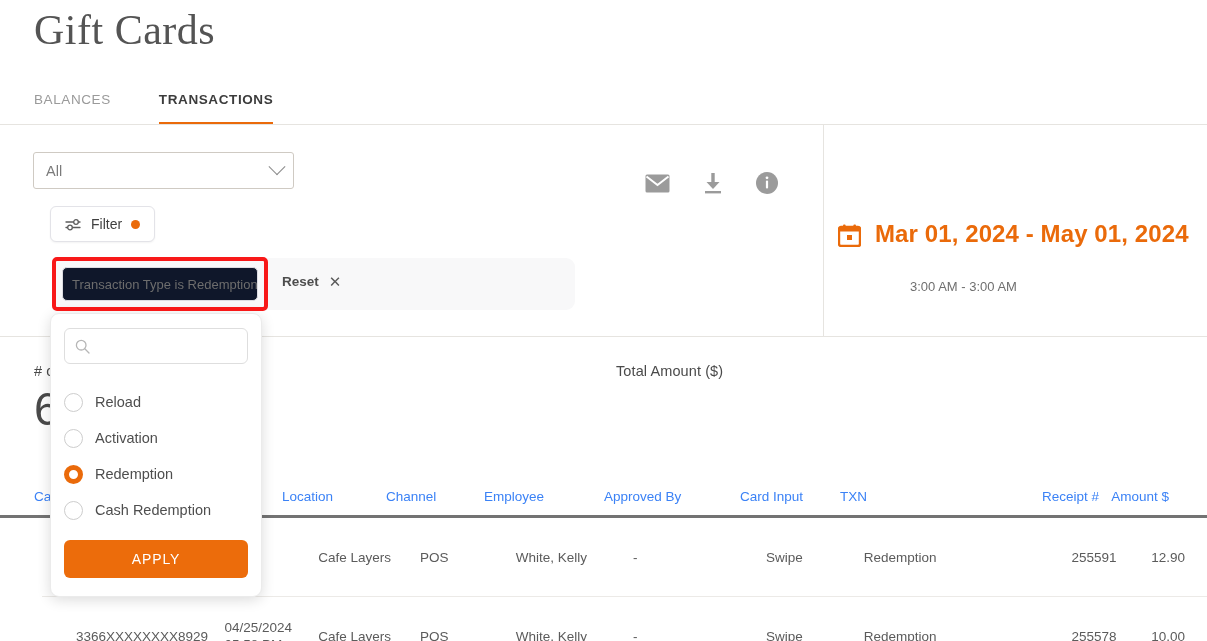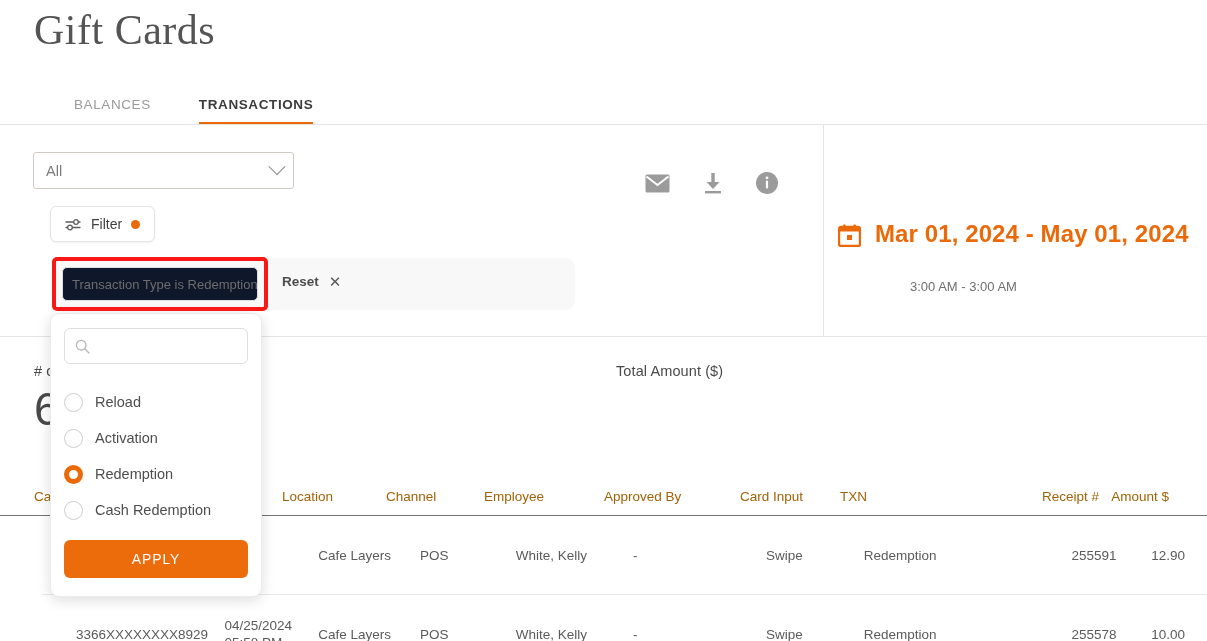--- a/index.html
+++ b/index.html
@@ -28,23 +28,21 @@
     color: #545454;
     letter-spacing: 0.5px;
     line-height: 56px;
   }
 
   #tabs {
     position: absolute;
     left: 34px;
     top: 92px;
     display: flex;
-    align-items: flex-end;
     height: 33px;
-    margin-left: 40px;
   }
   .tab {
     font-size: 13.5px;
     letter-spacing: 0.6px;
     padding: 0 0 10px 0;
     cursor: pointer;
     border-bottom: 3px solid transparent;
   }
   .tab.inactive { color: #9a9a9a; }
   .tab.active {
@@ -262,22 +260,22 @@
   }
   .trow {
     display: flex;
     align-items: center;
     border-bottom: 1px solid #eceae7;
     font-size: 13.5px;
     color: #5b5b5b;
   }
   #table-head {
     height: 37px;
-    color: #a16207;
-    border-bottom: 1px solid #737373;
+    color: #3b82f6;
+    border-bottom: 3px solid #737373;
   }
   .tbody-row { height: 78px; margin-left: 42px; }
   .cell { padding-right: 8px; box-sizing: border-box; }
   .c-card     { width: 186px; padding-left: 34px; }
   .c-datetime { width: 96px; }
   .c-location { width: 104px; }
   .c-channel  { width: 98px; }
   .c-employee { width: 120px; }
   .c-approved { width: 136px; }
   .c-cardinput{ width: 100px; }

